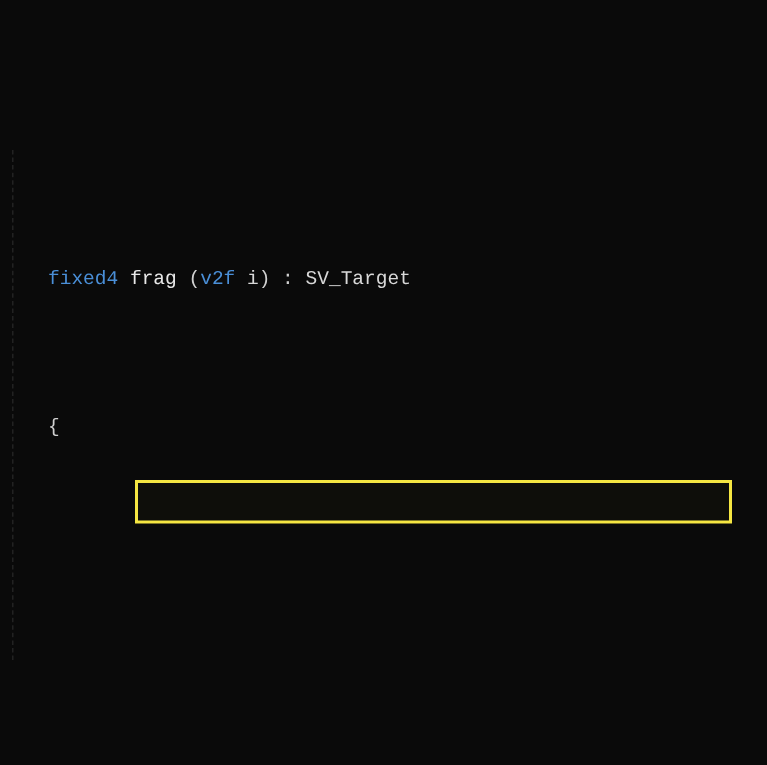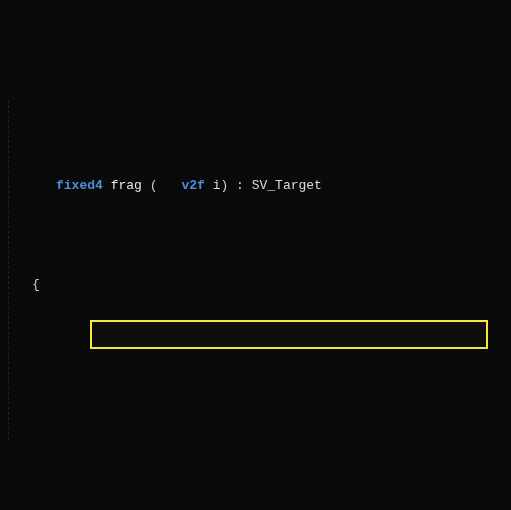--- a/index.html
+++ b/index.html
@@ -30,21 +30,21 @@
   .code {
     padding-left: 24px;
     white-space: pre;
   }
   .line {
     display: block;
     position: relative;
   }
   .indent1 { padding-left: 36px; }
   .kw { color: #4a8fd8; font-weight: bold; }
-  .type { color: #4a8fd8; font-weight: bold; margin-left: 24px; }
+  .type { color: #4a8fd8; font-weight: normal; }
   .func { color: #e8e8e8; text-align: center; }
   .ident { color: #d8d8d8; }
   .punct { color: #d0d0d0; }
   .op { color: #d0d0d0; }
   .highlight-box {
     position: absolute;
     border: 2px solid #f5e642;
     left: 90px;
     top: 320px;
     width: 394px;

